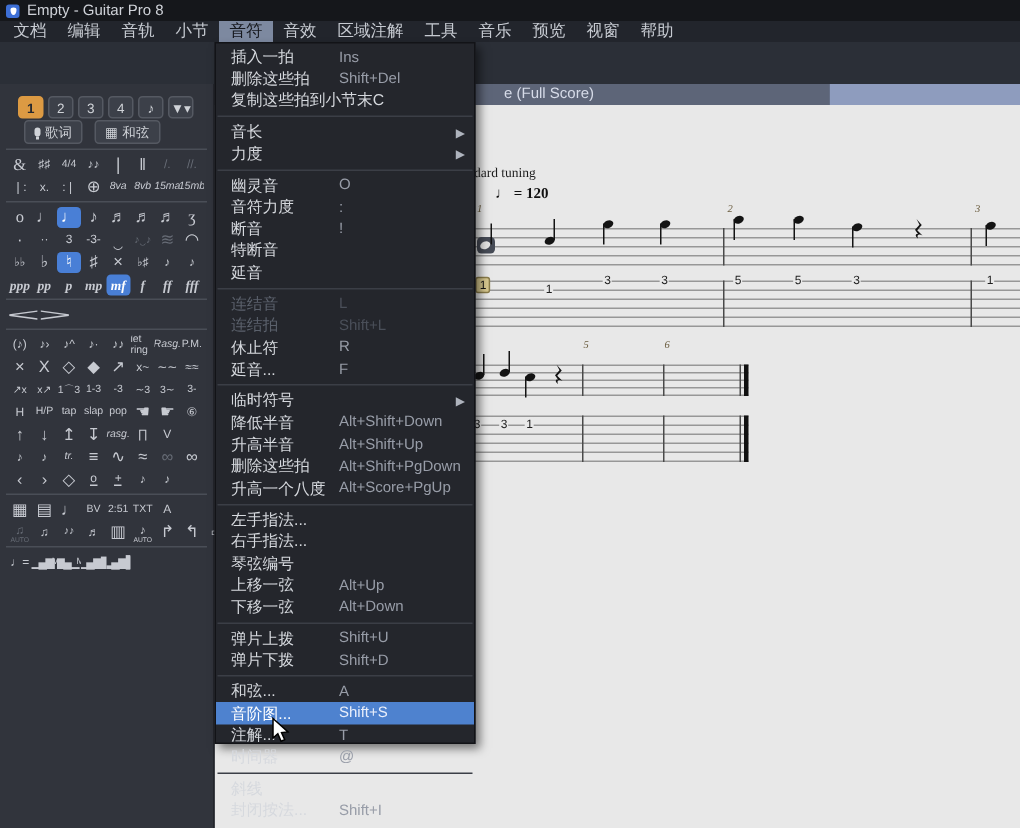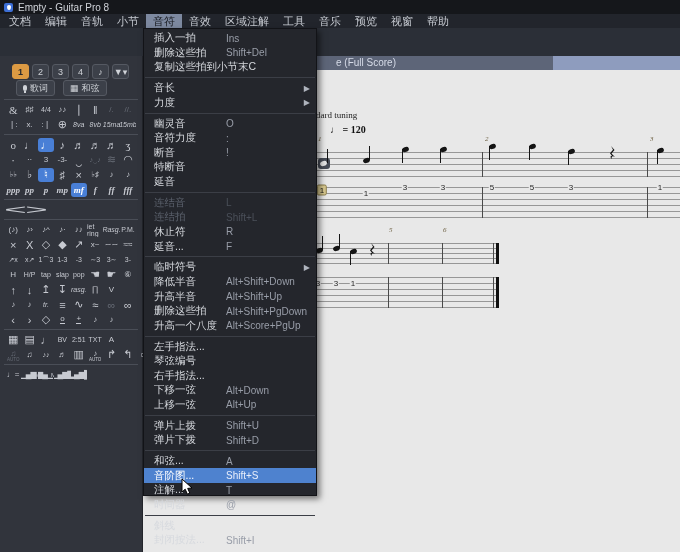--- a/index.html
+++ b/index.html
@@ -792,32 +792,32 @@
       </div>
       <div class="mi">
         <span class="lbl">升高一个八度</span>
         <span class="sc">Alt+Score+PgUp</span>
       </div>
       <div class="msep"></div>
       <div class="mi">
         <span class="lbl">左手指法...</span>
       </div>
       <div class="mi">
+        <span class="lbl">右手指法...</span>
+      </div>
+      <div class="mi">
         <span class="lbl">琴弦编号</span>
       </div>
       <div class="mi">
-        <span class="lbl">右手指法...</span>
+        <span class="lbl">上移一弦</span>
+        <span class="sc">Alt+Up</span>
       </div>
       <div class="mi">
         <span class="lbl">下移一弦</span>
         <span class="sc">Alt+Down</span>
-      </div>
-      <div class="mi">
-        <span class="lbl">上移一弦</span>
-        <span class="sc">Alt+Up</span>
       </div>
       <div class="msep"></div>
       <div class="mi">
         <span class="lbl">弹片上拨</span>
         <span class="sc">Shift+U</span>
       </div>
       <div class="mi">
         <span class="lbl">弹片下拨</span>
         <span class="sc">Shift+D</span>
       </div>

